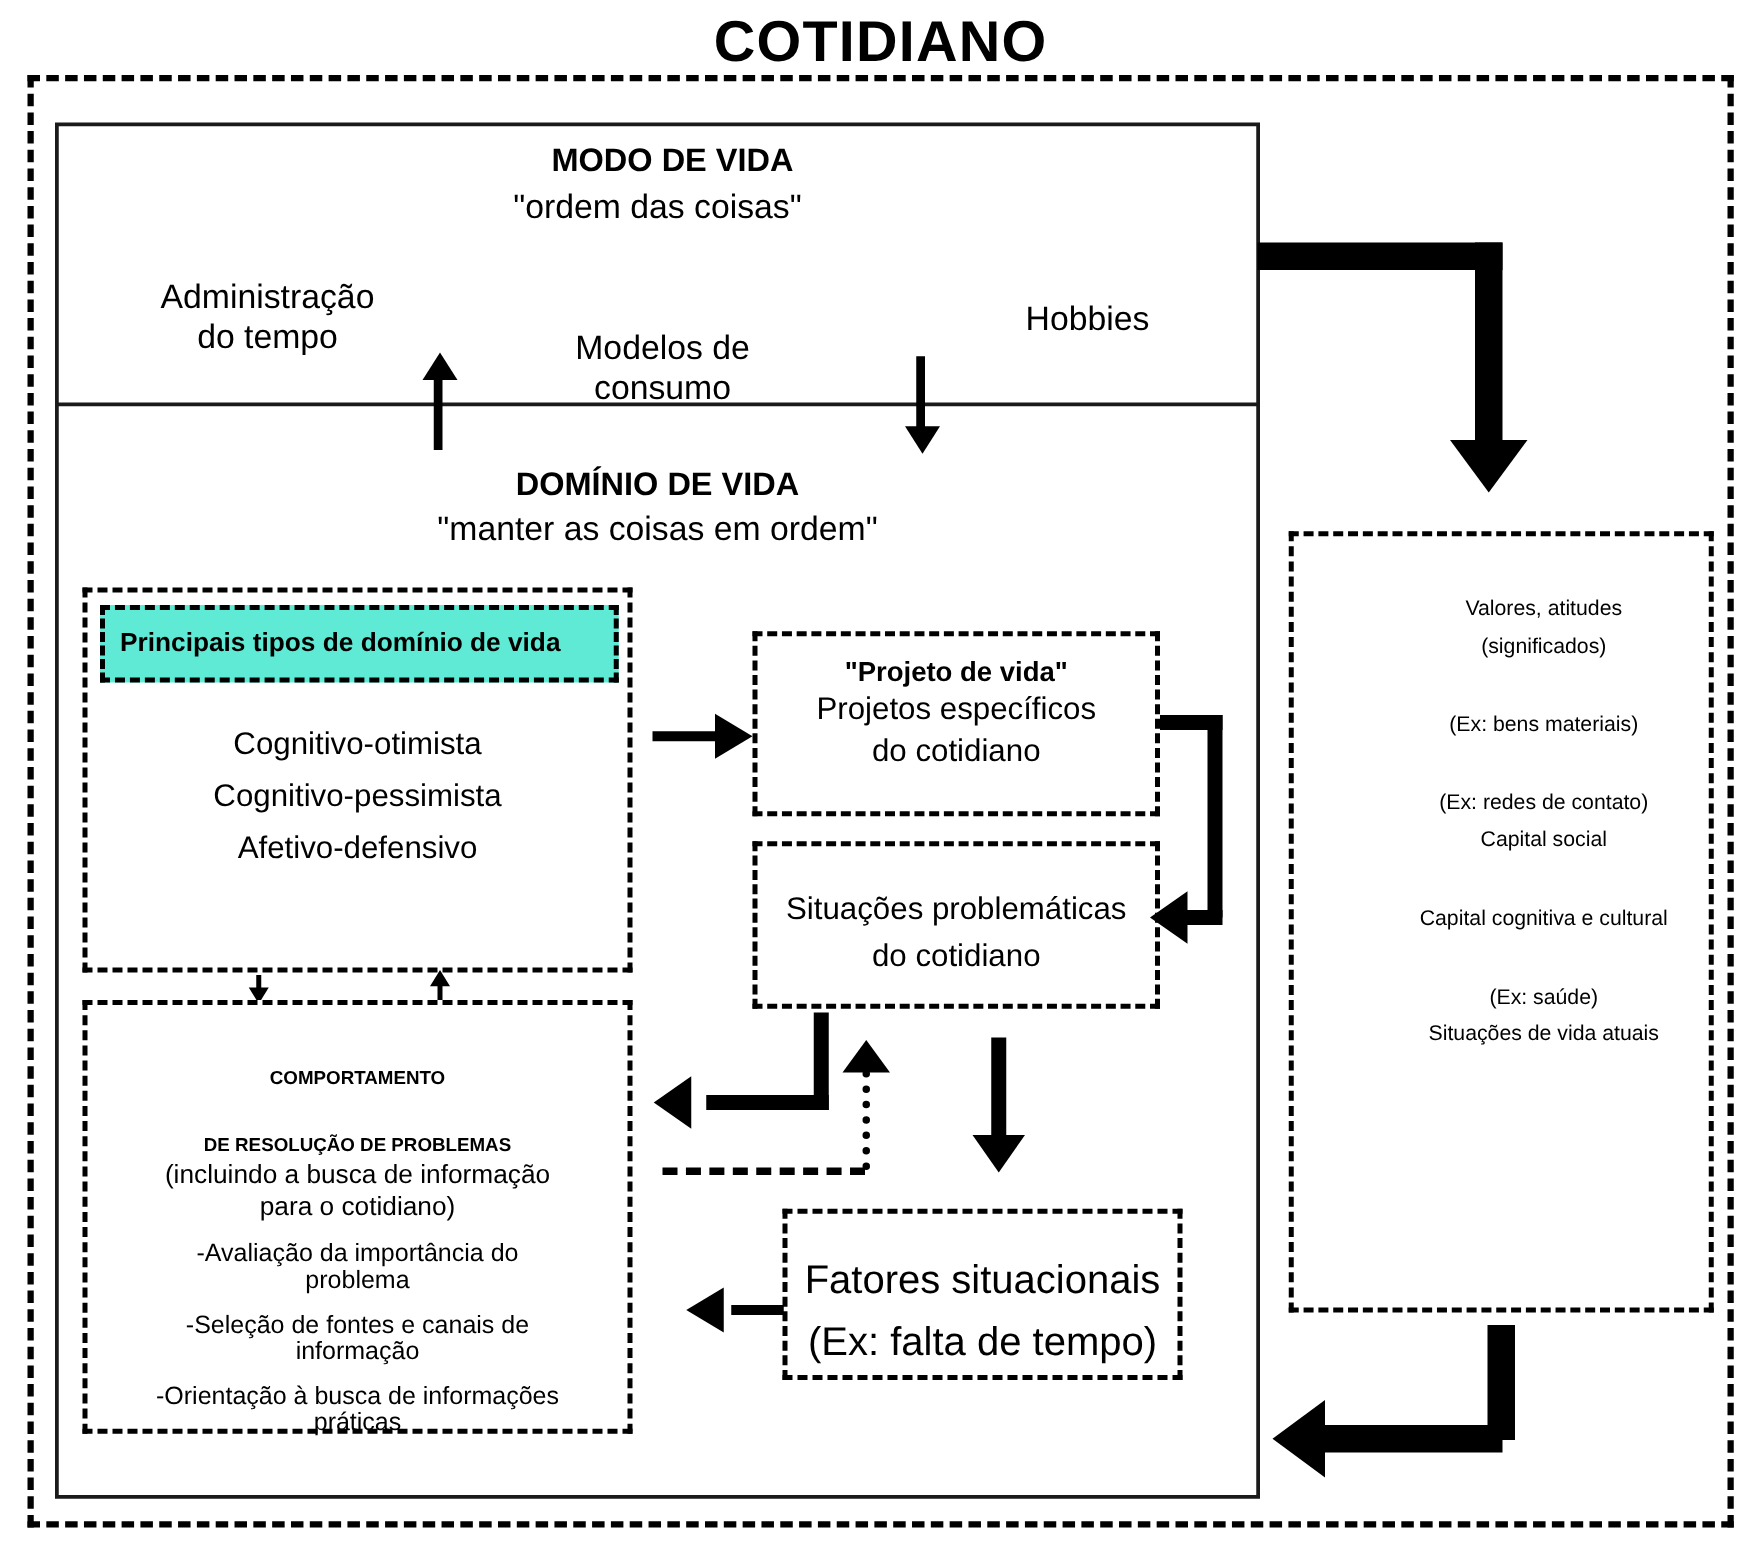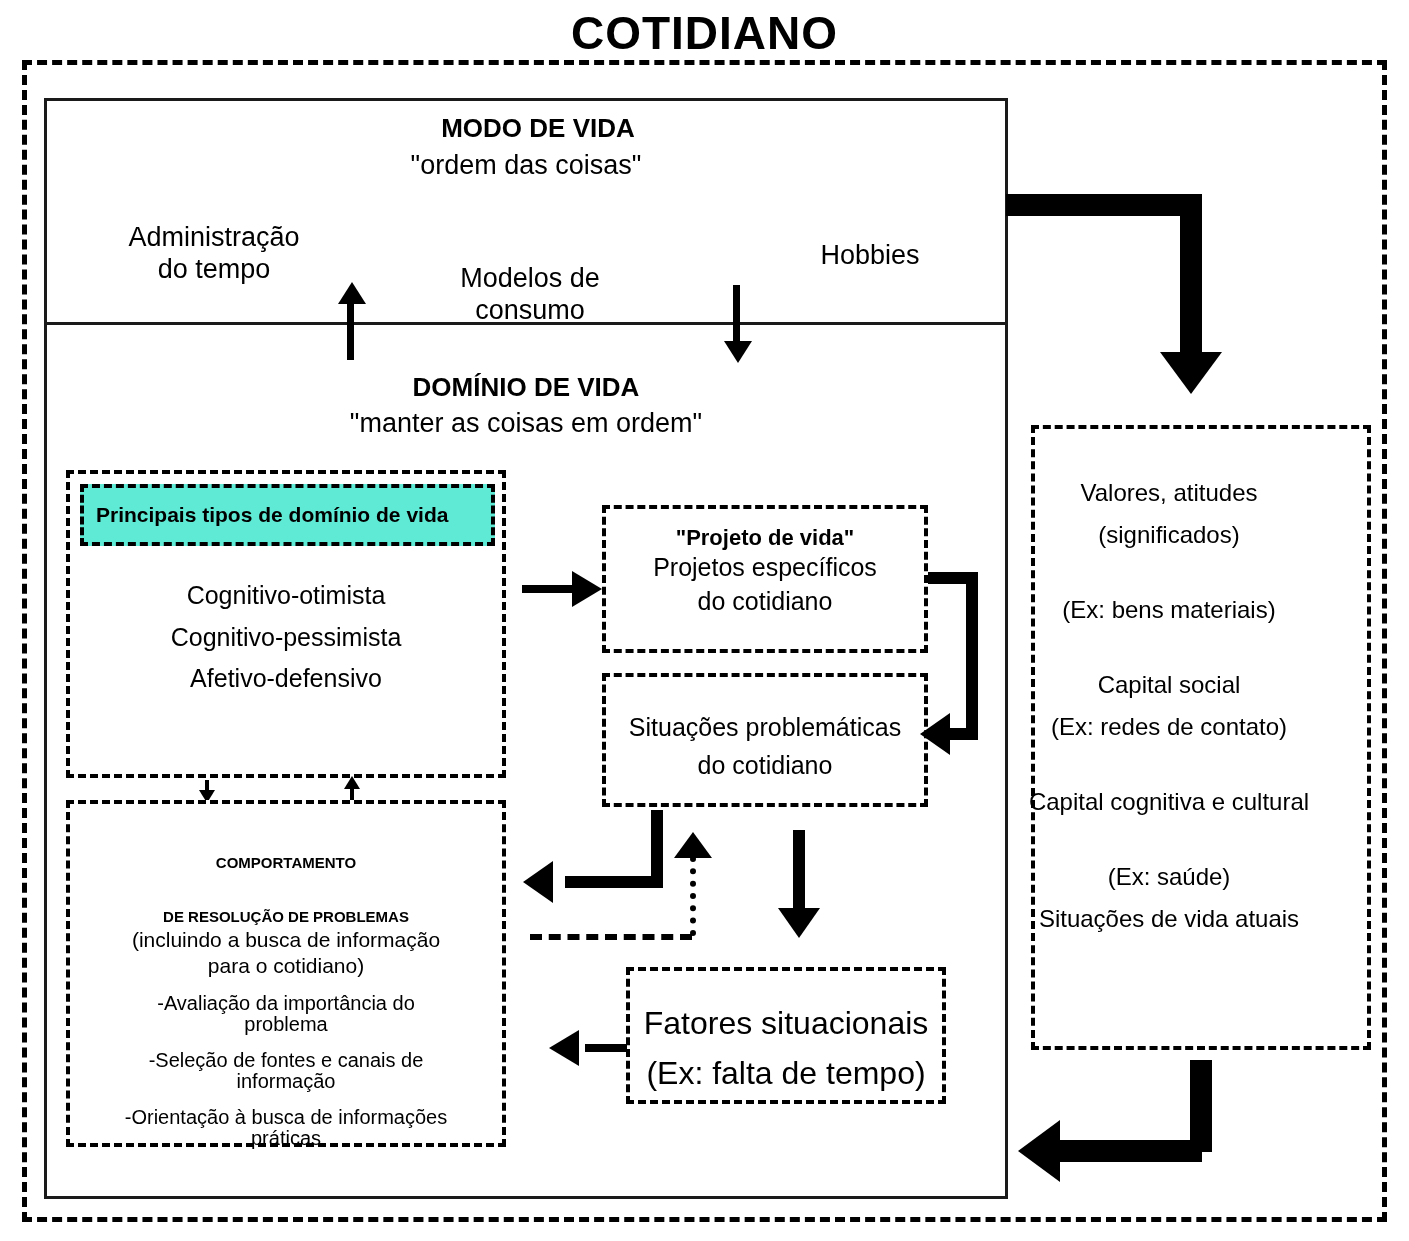--- a/index.html
+++ b/index.html
@@ -139,23 +139,23 @@
   #fatores-box { left: 626px; top: 967px; width: 320px; height: 137px; }
   #fatores-text {
     left: 626px; top: 999px; width: 320px;
     text-align: center;
     font-size: 32px; line-height: 1.55;
   }
 
   
   #capital-box { left: 1031px; top: 425px; width: 340px; height: 625px; }
   #capital-text {
-    left: 999px; top: 472px; width: 340px;
-    text-align: center;
-    font-size: 24px;
+    left: 1065px; top: 472px; width: 340px;
+    text-align: center;
+    font-size: 17px;
   }
   #capital-text .cap-group { margin-bottom: 33px; line-height: 1.75; }
   #capital-text .cap-group:last-child { margin-bottom: 0; }
 
   
   .thin-v-line { width: 7px; background: #000; }
   .thin-tri-up {
     width: 0; height: 0;
     border-left: 14px solid transparent;
     border-right: 14px solid transparent;
@@ -343,22 +343,22 @@
   <div class="abs dbox" id="capital-box"></div>
   <div class="abs" id="capital-text">
     <div class="cap-group">
       <div>Valores, atitudes</div>
       <div>(significados)</div>
     </div>
     <div class="cap-group">
       <div>(Ex: bens materiais)</div>
     </div>
     <div class="cap-group">
+      <div>(Ex: redes de contato)</div>
       <div>Capital social</div>
-      <div>(Ex: redes de contato)</div>
     </div>
     <div class="cap-group">
       <div>Capital cognitiva e cultural</div>
     </div>
     <div class="cap-group">
       <div>(Ex: saúde)</div>
       <div>Situações de vida atuais</div>
     </div>
   </div>
 

